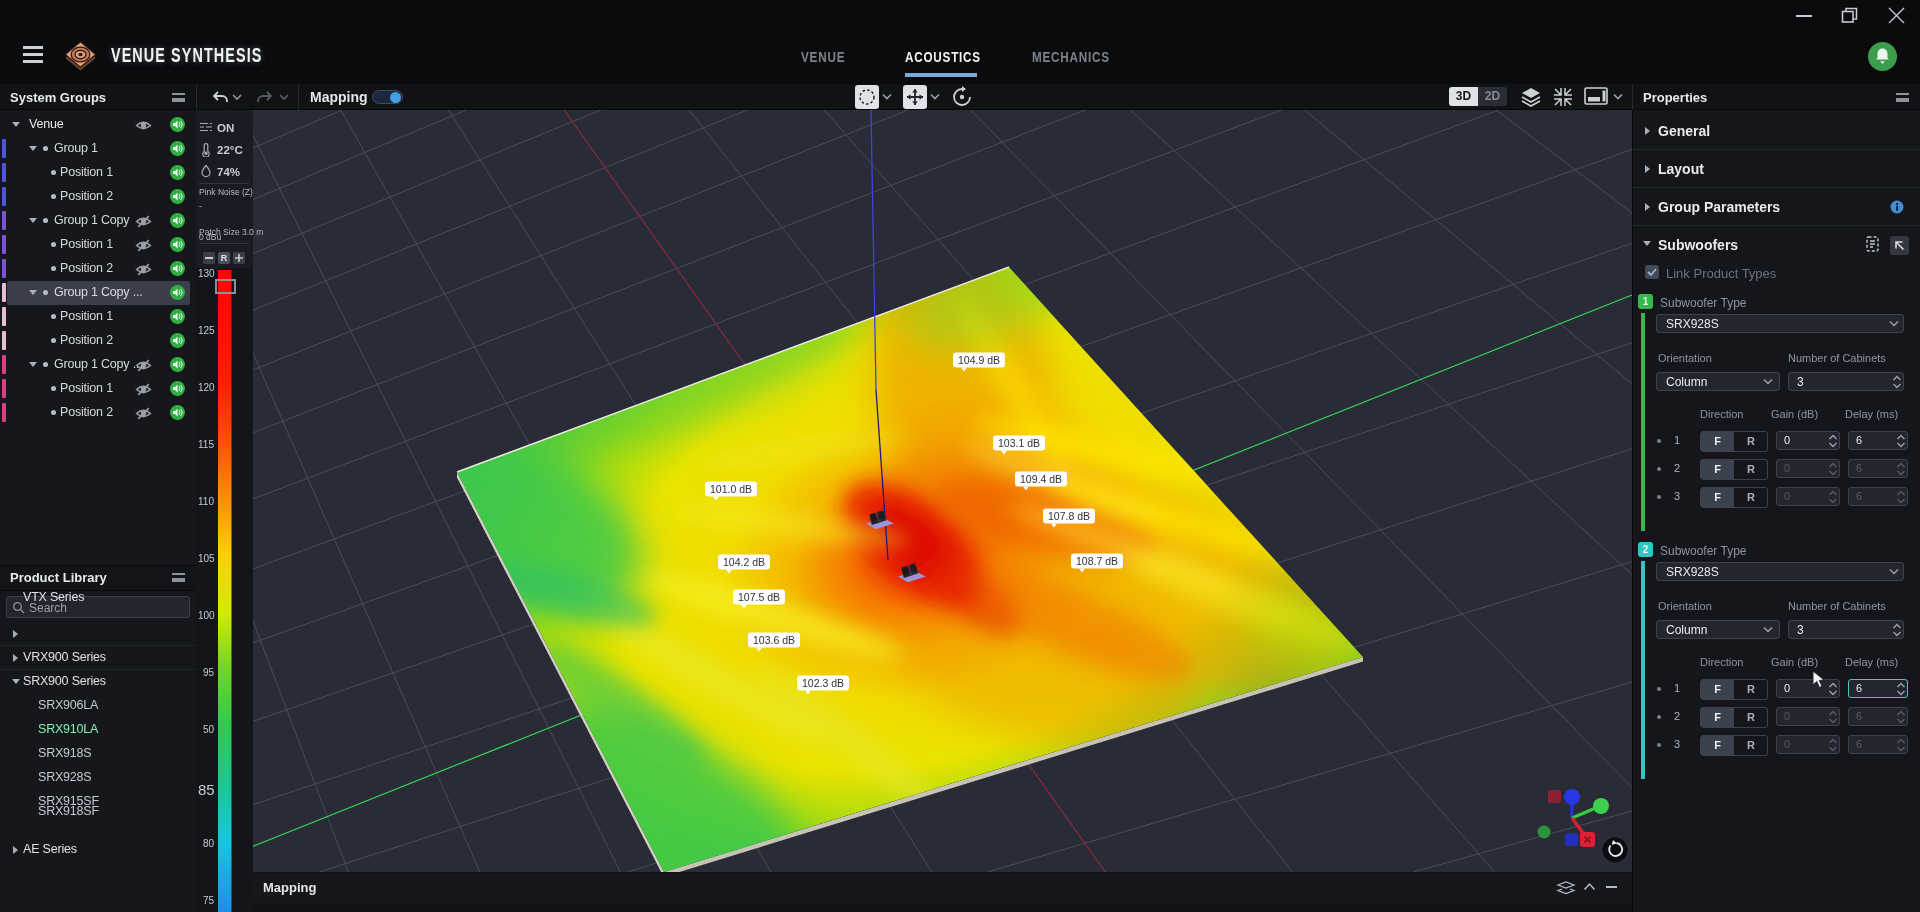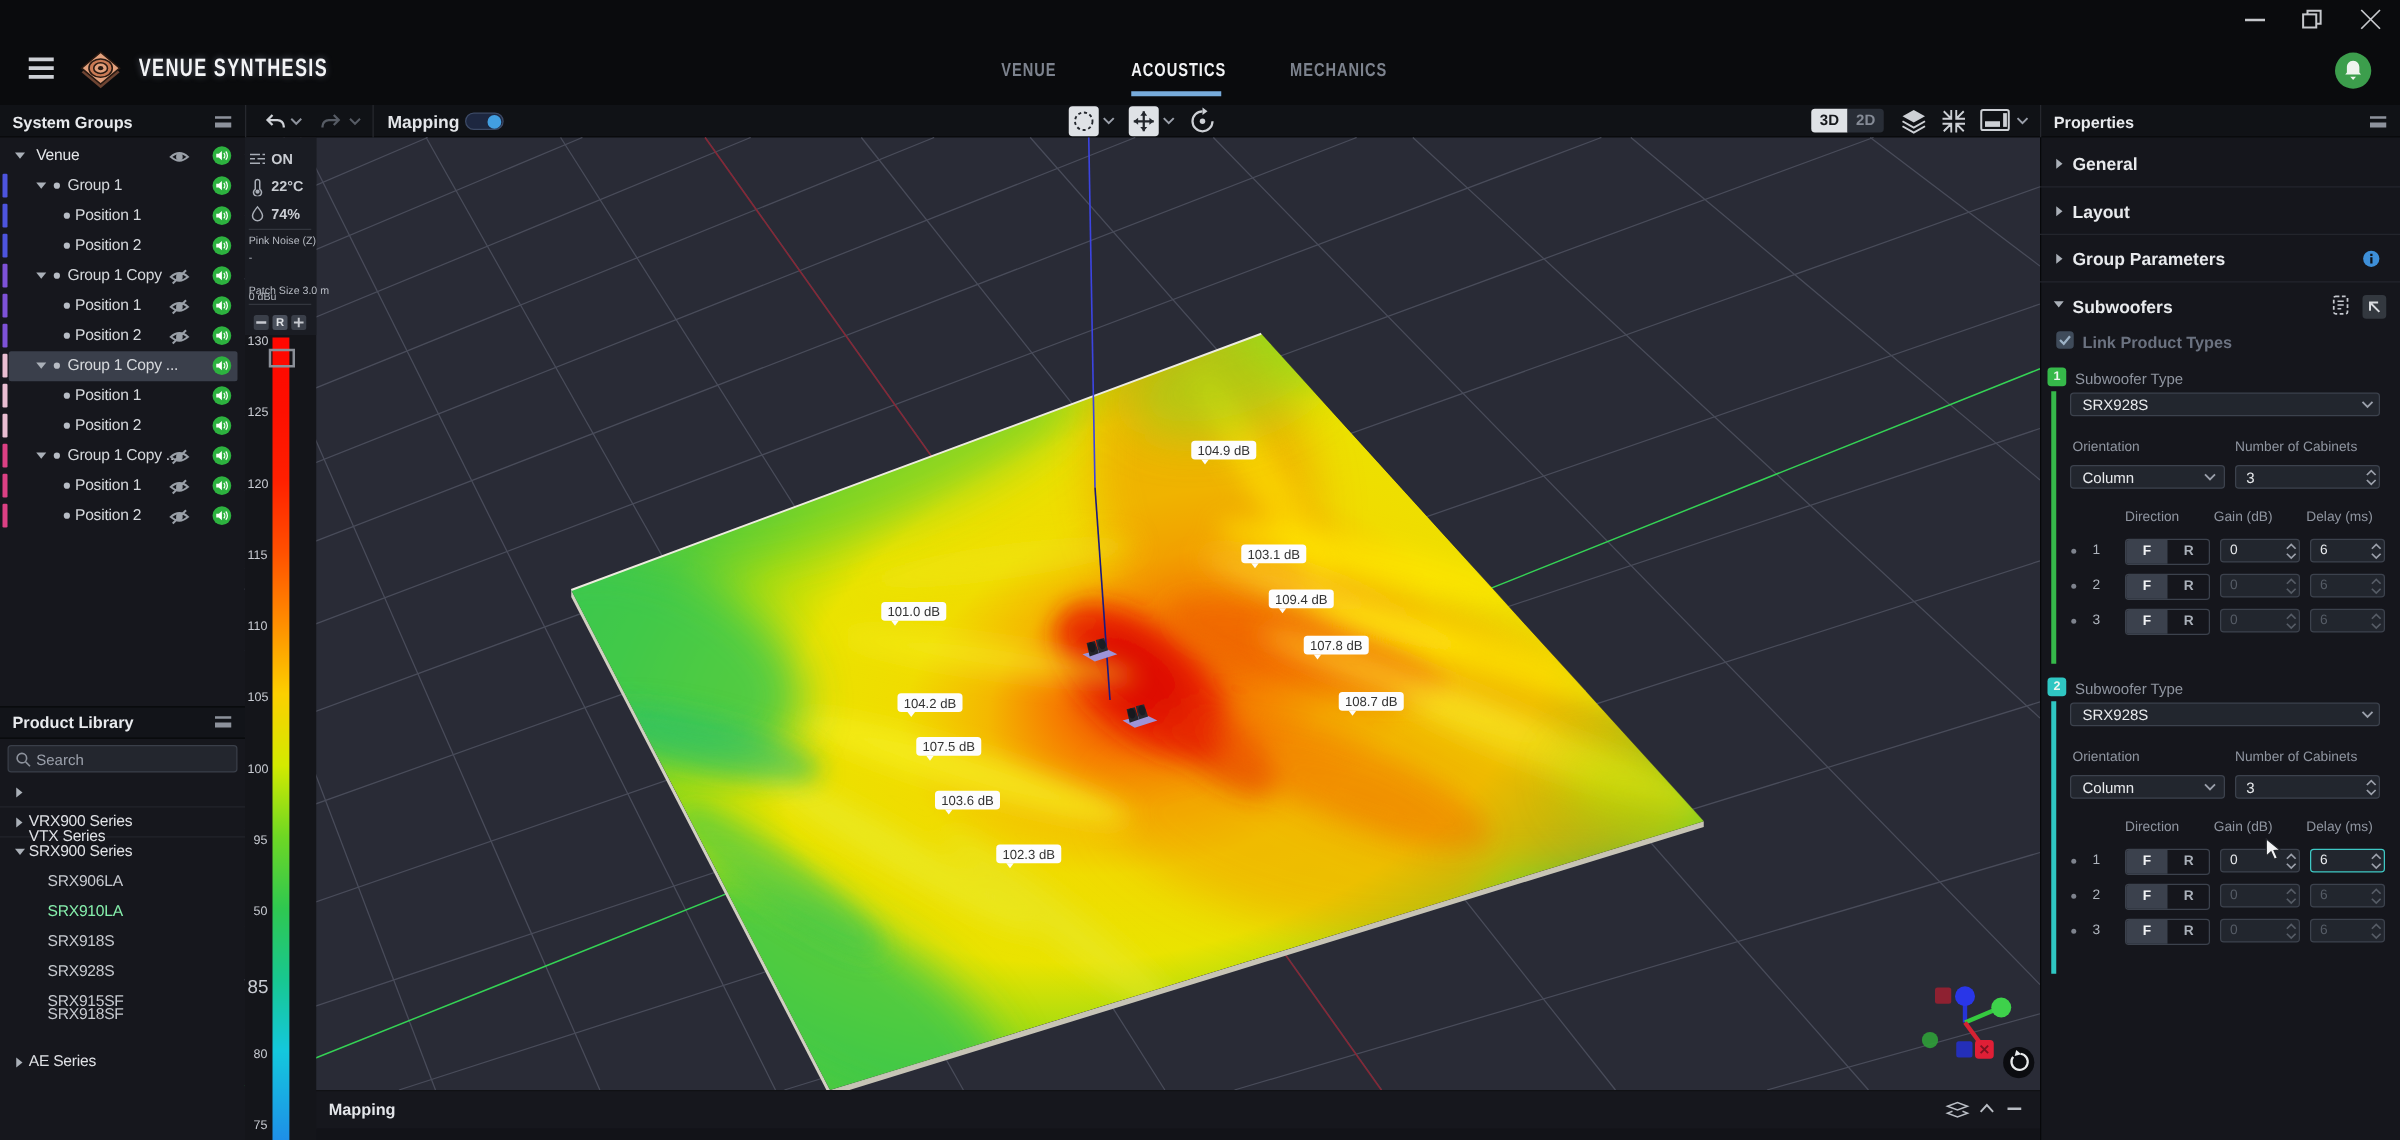--- a/index.html
+++ b/index.html
@@ -267,21 +267,21 @@
 <div class="ph-ham" style="left:172px;top:573px"></div>
 <div class="abs" style="left:6px;top:596px;width:184px;height:22px;background:#23262e;border:1px solid #3a3f49;border-radius:3px"></div>
 <svg class="abs" style="left:12px;top:601px" width="13" height="13" viewBox="0 0 13 13">
       <circle cx="5.5" cy="5.5" r="3.8" fill="none" stroke="#8d929c" stroke-width="1.3"></circle>
       <path d="M8.5 8.5 L12 12" stroke="#8d929c" stroke-width="1.3"></path>
     </svg>
 <div class="abs" style="left:29px;top:601px;font-size:12px;color:#9ba0ab">Search</div>
 <div class="abs" style="left:0;top:645px;width:196px;height:1px;background:#22242b"></div>
 <div class="abs" style="left:0;top:669px;width:196px;height:1px;background:#22242b"></div>
 <div class="tri-r abs" style="left:13px;top:630px"></div>
-<div class="abs row-label" style="left:23px;top:662px;color:#dfe1e5">VTX Series</div>
+<div class="abs row-label" style="left:23px;top:590px;color:#dfe1e5">VTX Series</div>
 <div class="tri-r abs" style="left:13px;top:654px"></div>
 <div class="abs row-label" style="left:23px;top:650px;color:#dfe1e5">VRX900 Series</div>
 <div class="tri-d abs" style="left:12px;top:679px"></div>
 <div class="abs row-label" style="left:23px;top:674px;color:#dfe1e5">SRX900 Series</div>
 <div class="abs row-label" style="left:38px;top:698px;color:#c6c9cf">SRX906LA</div>
 <div class="abs row-label" style="left:38px;top:722px;color:#86efac">SRX910LA</div>
 <div class="abs row-label" style="left:38px;top:746px;color:#c6c9cf">SRX918S</div>
 <div class="abs row-label" style="left:38px;top:770px;color:#c6c9cf">SRX928S</div>
 <div class="abs row-label" style="left:38px;top:794px;color:#c6c9cf">SRX915SF</div>
 <div class="abs row-label" style="left:38px;top:804px;color:#c6c9cf">SRX918SF</div>
@@ -567,21 +567,21 @@
  <path d="M6 6 L11 6 M6 9 L11 9 M6 12 L9 12" stroke="#c5c8ce" stroke-width="1.3"></path>
 </svg>
 <div class="abs" style="left:1890px;top:236px;width:19px;height:19px;background:#33383f;border-radius:3px"></div>
 <svg class="abs" style="left:1890px;top:236px" width="19" height="19" viewBox="0 0 19 19">
  <path d="M13.5 13.5 L6 6 M6 12.5 L6 6 L12.5 6" fill="none" stroke="#d8dade" stroke-width="1.6"></path>
 </svg>
 <div class="abs" style="left:1645px;top:265px;width:14px;height:14px;background:#3f4b5a;border-radius:3px"></div>
 <svg class="abs" style="left:1645px;top:265px" width="14" height="14" viewBox="0 0 14 14">
       <path d="M3 7 l3 3 5-6" fill="none" stroke="#9db2c6" stroke-width="1.8"></path>
     </svg>
-<div class="abs" style="left:1666px;top:266px;font-size:13px;font-weight:bold;color:#6b7280">Link Product Types</div>
+<div class="abs" style="left:1666px;top:266px;font-size:13px;font-weight:normal;color:#6b7280">Link Product Types</div>
 
 <div class="abs" style="left:1638px;top:294px;width:15px;height:15px;background:#36b94a;border-radius:3px;color:#eef6f0;font-size:10px;font-weight:bold;text-align:center;line-height:15px">1</div>
 <div class="abs lbl" style="left:1660px;top:296px;font-size:12px">Subwoofer Type</div>
 <div class="abs" style="left:1641px;top:313px;width:4px;height:218px;background:#36b94a"></div>
 <div class="input" style="left:1656px;top:314px;width:248px;height:19px"></div>
 <div class="abs" style="left:1666px;top:317px;font-size:12px;color:#e8eaed">SRX928S</div>
 <svg class="abs" style="left:1888px;top:320px" width="12" height="8" viewBox="0 0 12 8">
       <path d="M2 1.5 l4 4 4-4" fill="none" stroke="#9ba0ab" stroke-width="1.5"></path>
     </svg>
 <div class="abs lbl" style="left:1658px;top:352px">Orientation</div>

